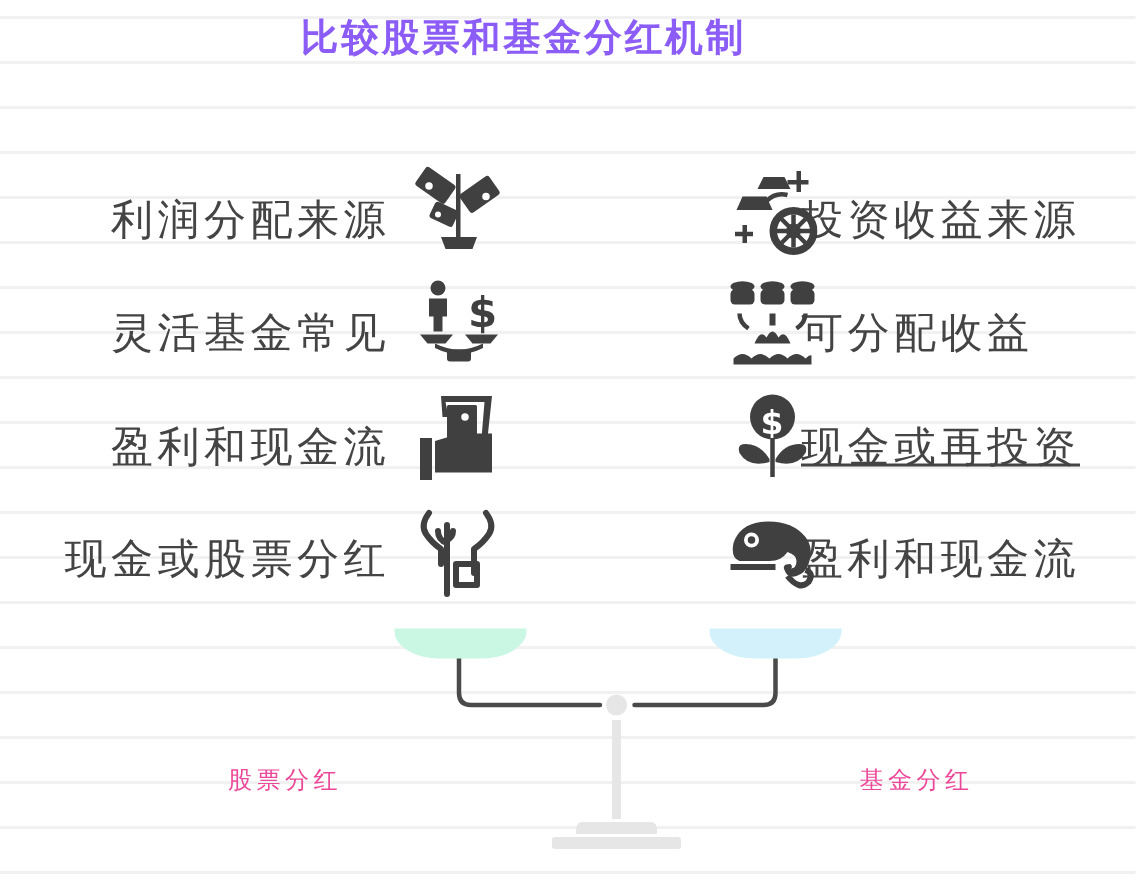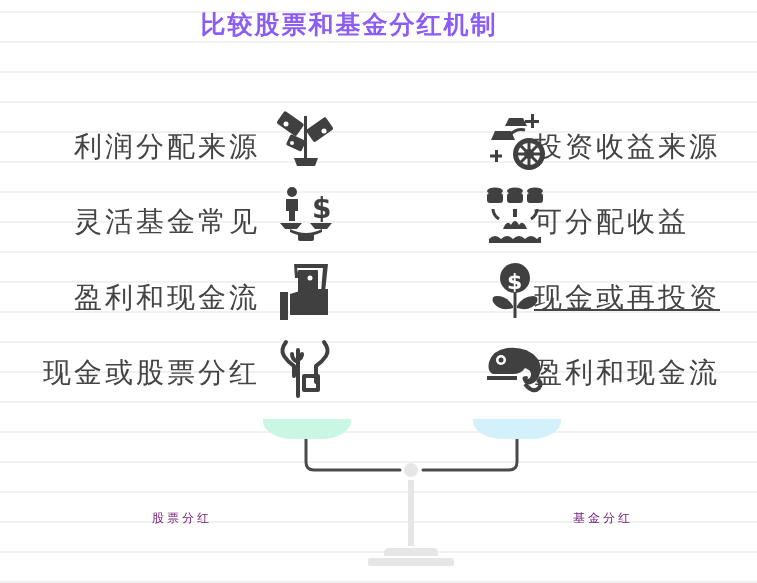--- a/index.html
+++ b/index.html
@@ -25,21 +25,21 @@
     position: absolute; font-size: 28px; color: #444; letter-spacing: 3px;
     white-space: nowrap; z-index: 2;
   }
   .label.left { right: 497px; text-align: right; }
   .label.right { left: 534px; text-align: left; }
   .icon {
     position: absolute; width: 60px; height: 60px; z-index: 2;
   }
   .icon svg { width: 60px; height: 60px; display: block; }
   .pan { position: absolute; z-index: 2; border-radius: 0 0 30px 30px / 0 0 18px 18px; }
-  .bottom-label { position: absolute; font-size: 12px; color: #701a75; letter-spacing: 3px; z-index: 2; }
+  .bottom-label { position: absolute; font-size: 16px; color: #ec4899; letter-spacing: 3px; z-index: 2; }
 </style>
 </head>
 <body>
 
 <div class="ruled"></div>
 
 <div class="title">比较股票和基金分红机制</div>
 
 <div class="label left" style="top:128px;">利润分配来源</div>
 <div class="label left" style="top:203px;">灵活基金常见</div>

